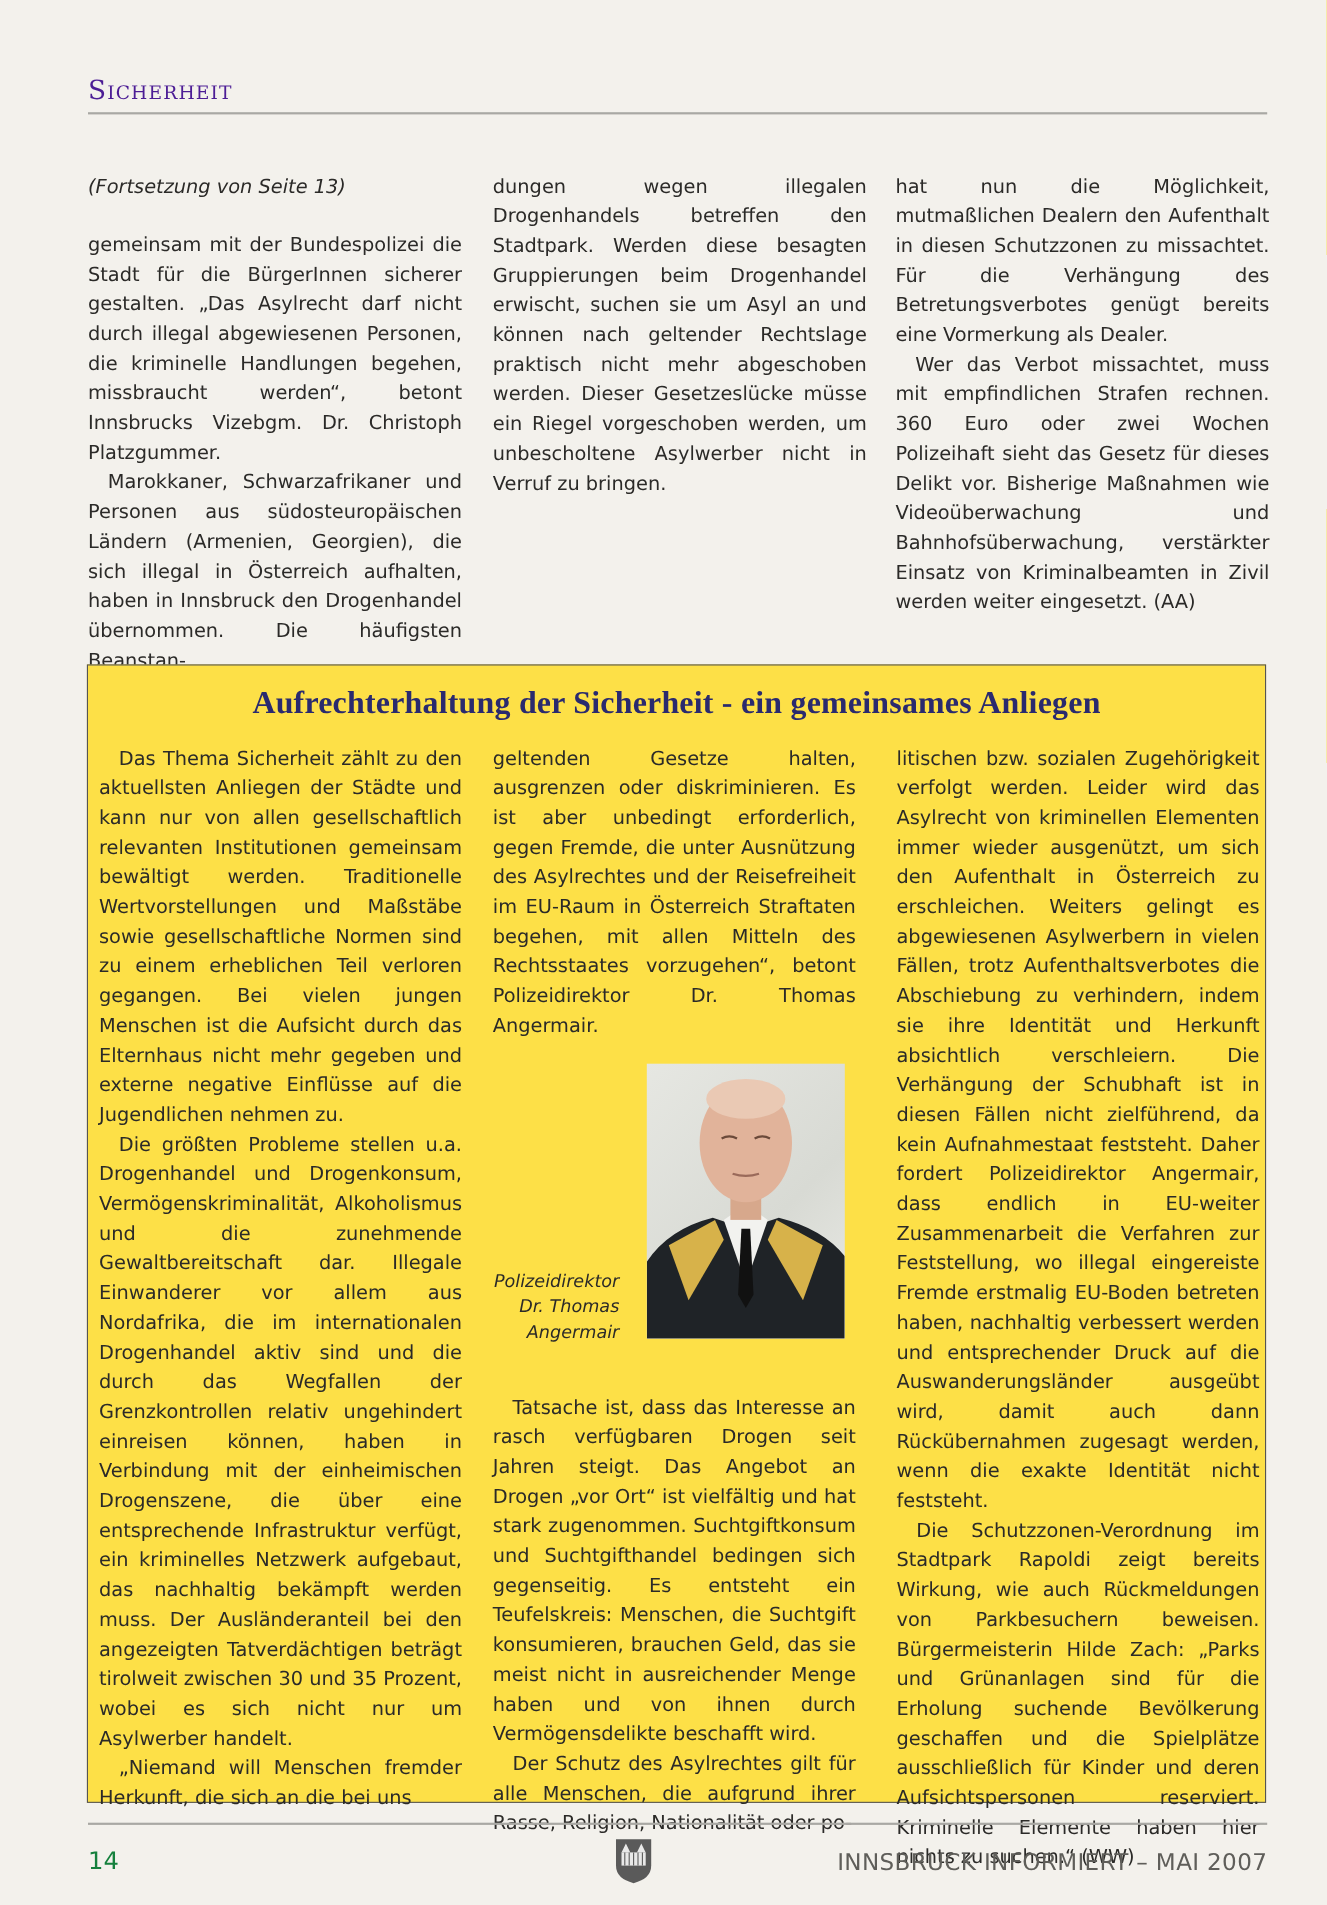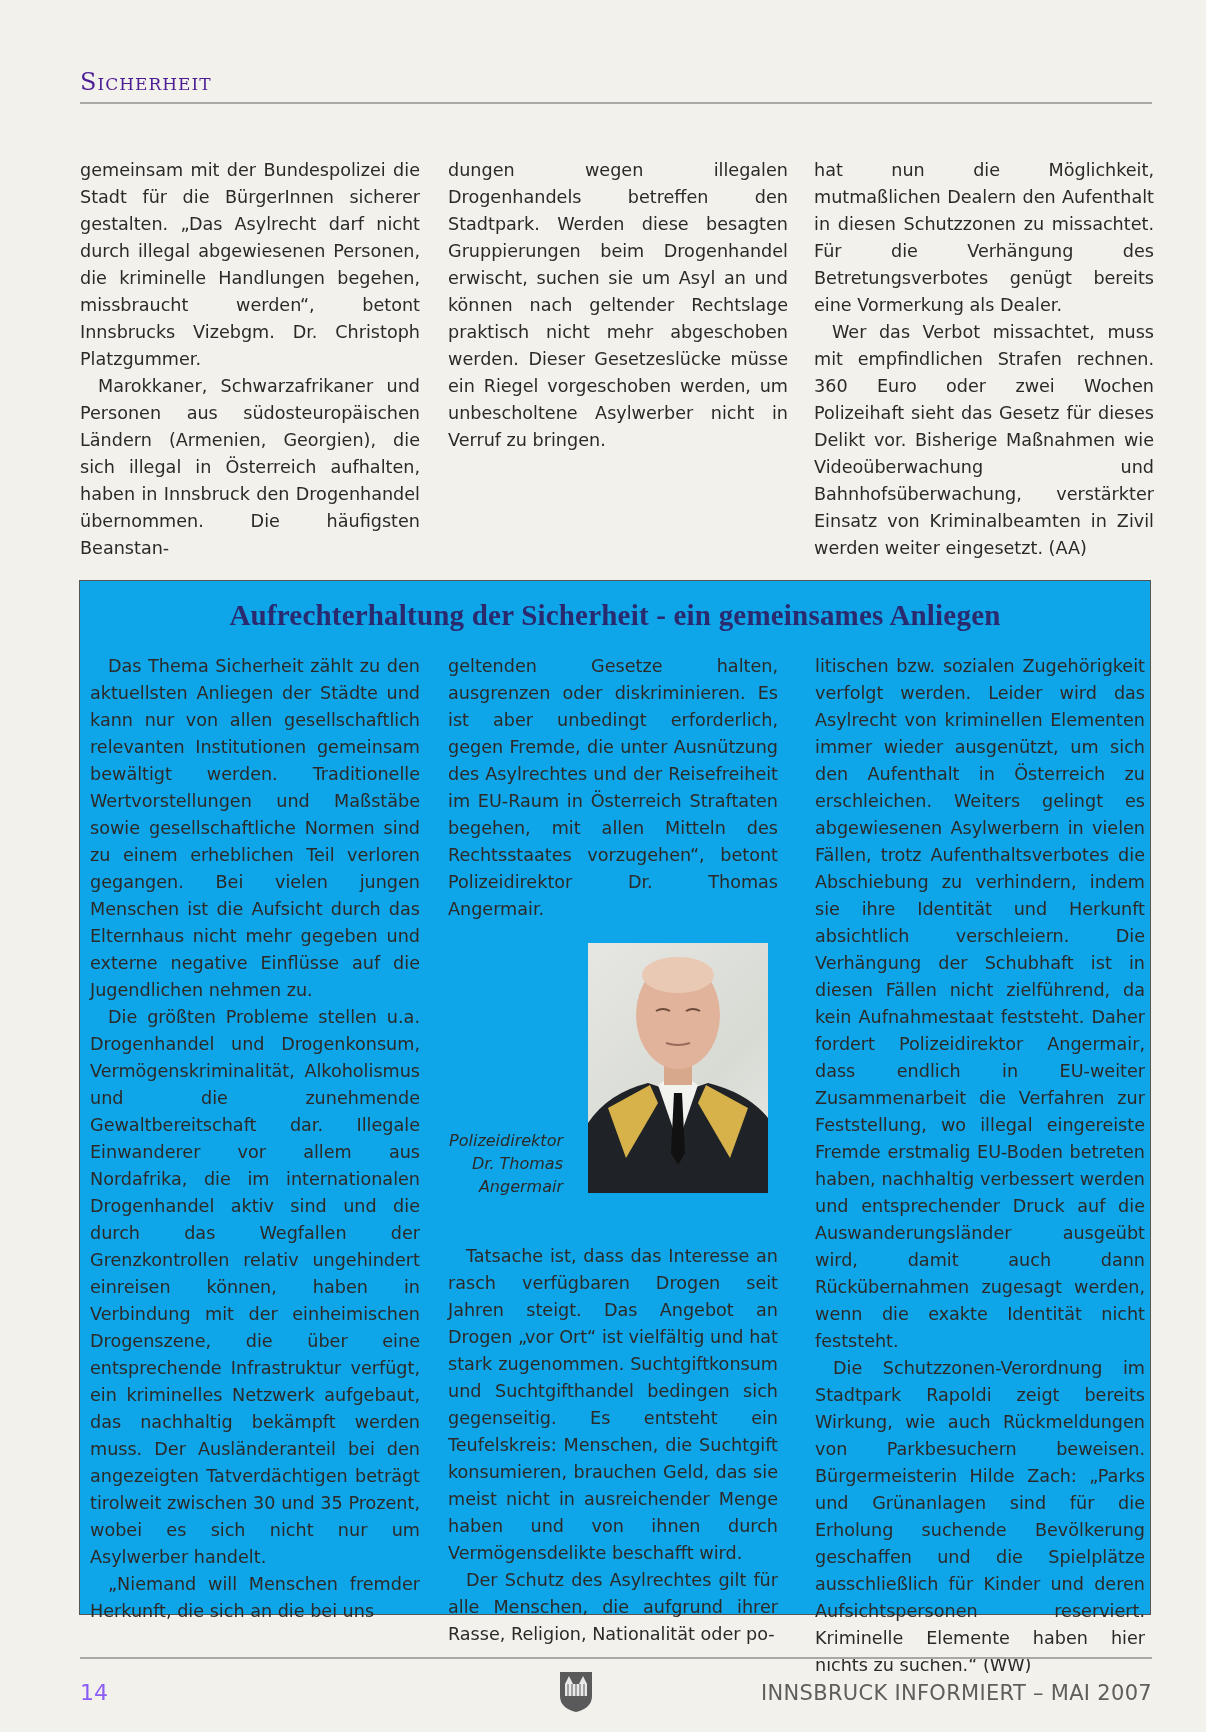--- a/index.html
+++ b/index.html
@@ -23,22 +23,22 @@
   }
   .col p { margin: 0; }
   .col p.indent { text-indent: 18px; }
   .top-col { top: 157px; width: 340px; }
   .top-col.c1 { left: 80px; }
   .top-col.c2 { left: 448px; }
   .top-col.c3 { left: 814px; }
   .continued { font-style: italic; margin-bottom: 26px !important; }
 
   .box {
-    position: absolute; left: 79px; top: 580px; width: 1070px; height: 1033px;
-    border: 1.5px solid #555; background: #0ea5e9;
+    position: absolute; left: 79px; top: 604px; width: 1070px; height: 1033px;
+    border: 1.5px solid #555; background: #fde047;
   }
   .box-title {
     position: absolute; left: 0; right: 0; top: 18px; text-align: center;
     font-family: "Liberation Serif", serif; font-weight: bold; font-size: 29px;
     color: #2a2a6e; letter-spacing: 0.2px;
   }
   .box-col { top: 72px; width: 330px; }
   .box-col.c1 { left: 10px; }
   .box-col.c2 { left: 368px; }
   .box-col.c3 { left: 735px; }
@@ -53,36 +53,37 @@
   .photo {
     position: absolute; left: 140px; top: 0; width: 180px; height: 250px;
     background: linear-gradient(135deg,#e6e7e2,#d8dad4 60%,#e9eae5);
     overflow: hidden;
   }
   .footer-rule {
     position: absolute; left: 80px; top: 1657px; width: 1072px;
     border-top: 2px solid #a9a8a4;
   }
   .page-number {
-    position: absolute; left: 80px; top: 1680px; font-size: 22px; color: #8b5cf6;
+    position: absolute; left: 80px; top: 1680px; font-size: 22px; color: #15803d;
   }
   .footer-logo { position: absolute; left: 558px; top: 1670px; width: 36px; height: 44px; }
   .footer-pub {
     position: absolute; right: 54px; top: 1681px; font-size: 21px; color: #5f5e5a;
     letter-spacing: 0.3px;
   }
 </style>
 </head>
 <body>
 
 <div class="section-header">
   <span class="section-title">Sicherheit</span>
 </div>
 
 <div class="col top-col c1">
+  <p class="continued">(Fortsetzung von Seite 13)</p>
   <p>gemeinsam mit der Bundespolizei die Stadt für die BürgerInnen sicherer gestalten. „Das Asylrecht darf nicht durch illegal abgewiesenen Personen, die kriminelle Handlungen begehen, missbraucht werden“, betont Innsbrucks Vizebgm. Dr. Christoph Platzgummer.</p>
   <p class="indent">Marokkaner, Schwarzafrikaner und Personen aus südosteuropäischen Ländern (Armenien, Georgien), die sich illegal in Österreich aufhalten, haben in Innsbruck den Drogenhandel übernommen. Die häufigsten Beanstan-</p>
 </div>
 <div class="col top-col c2">
   <p>dungen wegen illegalen Drogenhandels betreffen den Stadtpark. Werden diese besagten Gruppierungen beim Drogenhandel erwischt, suchen sie um Asyl an und können nach geltender Rechtslage praktisch nicht mehr abgeschoben werden. Dieser Gesetzeslücke müsse ein Riegel vorgeschoben werden, um unbescholtene Asylwerber nicht in Verruf zu bringen.</p>
 </div>
 <div class="col top-col c3">
   <p>hat nun die Möglichkeit, mutmaßlichen Dealern den Aufenthalt in diesen Schutzzonen zu missachtet. Für die Verhängung des Betretungsverbotes genügt bereits eine Vormerkung als Dealer.</p>
   <p class="indent">Wer das Verbot missachtet, muss mit empfindlichen Strafen rechnen. 360 Euro oder zwei Wochen Polizeihaft sieht das Gesetz für dieses Delikt vor. Bisherige Maßnahmen wie Videoüberwachung und Bahnhofsüberwachung, verstärkter Einsatz von Kriminalbeamten in Zivil werden weiter eingesetzt. (AA)</p>
 </div>

